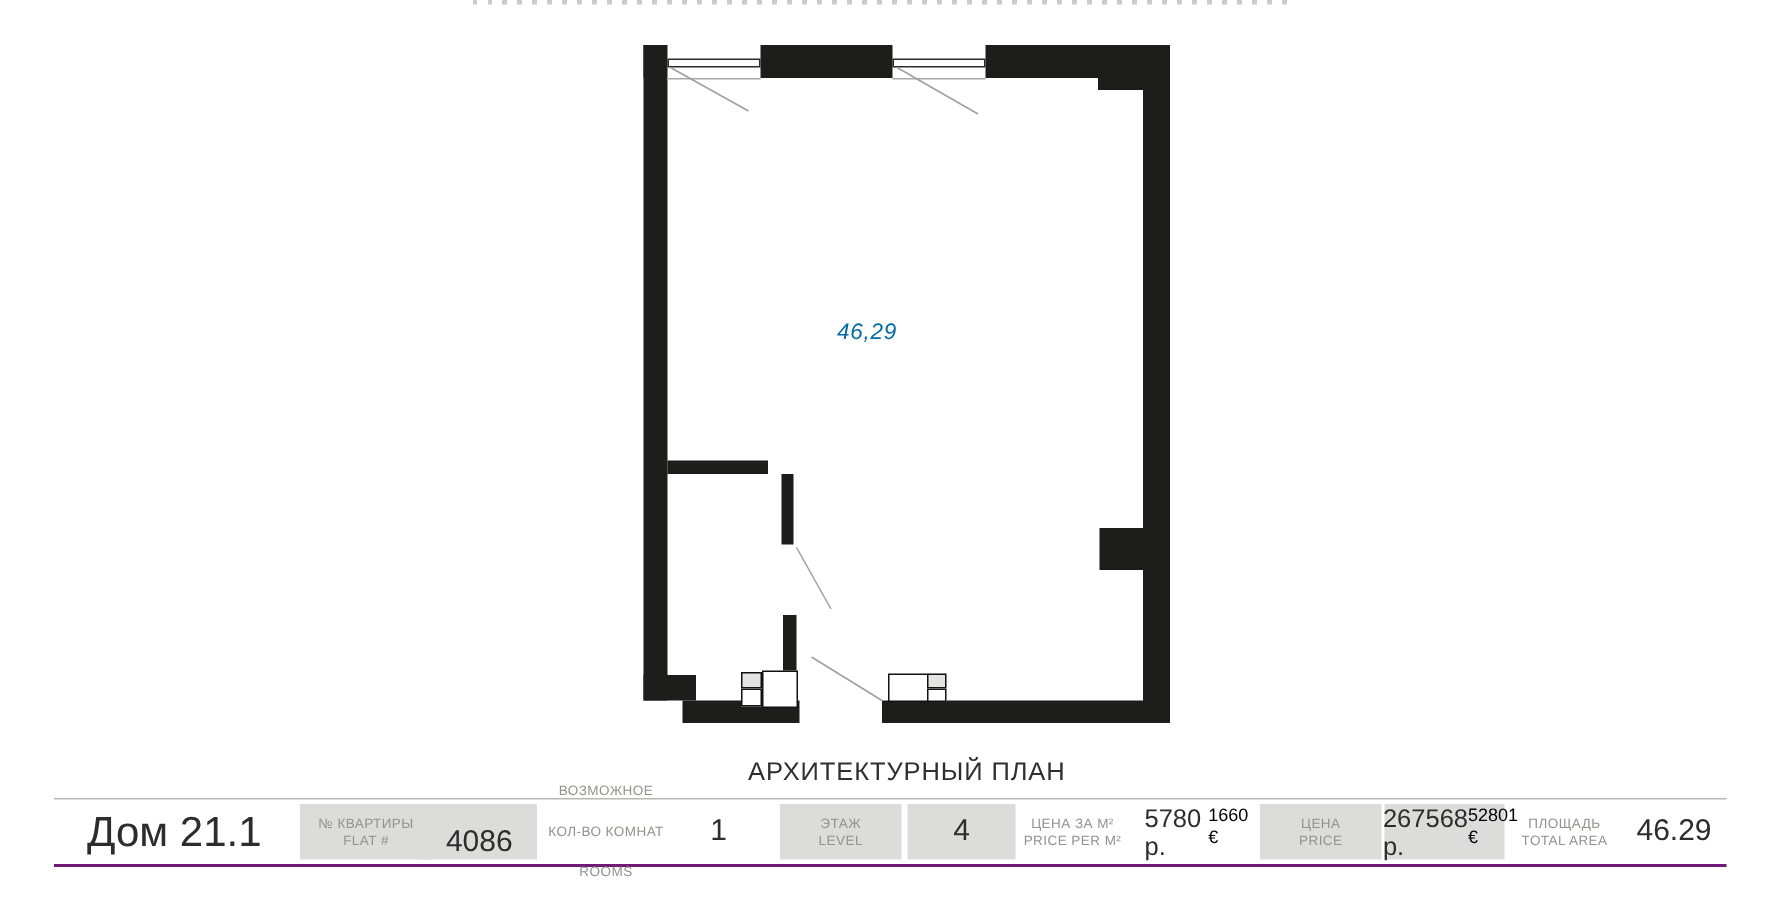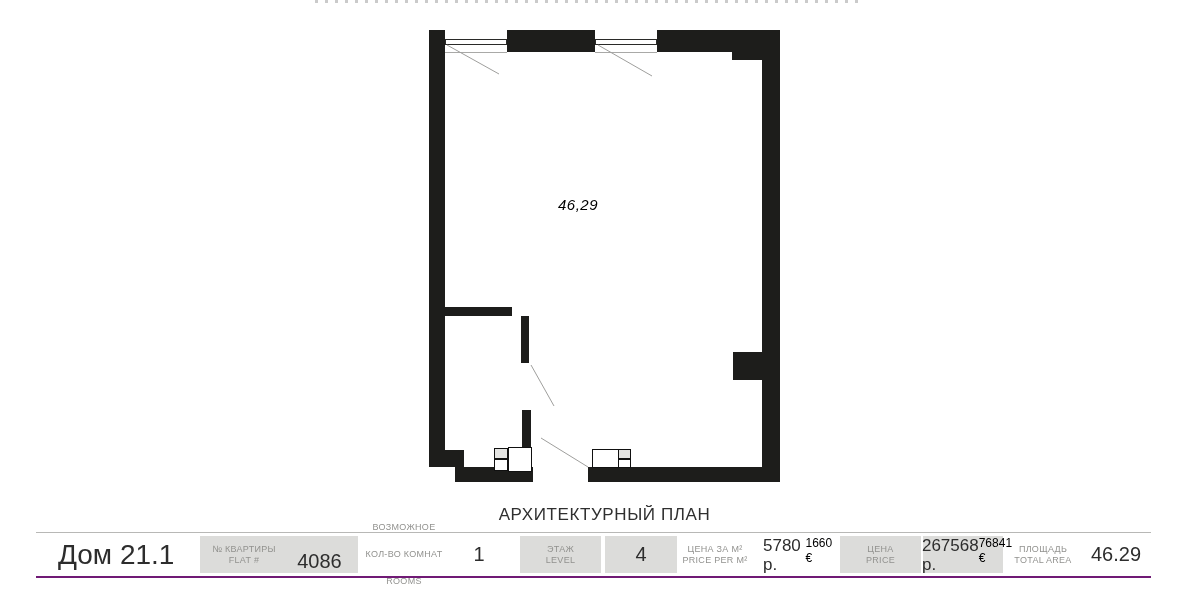--- a/index.html
+++ b/index.html
@@ -36,22 +36,22 @@
   .fix{position:absolute;background:#ffffff;border:1.5px solid #111;box-sizing:border-box;}
   .fix.gray{background:#e4e4e2;}
   .fx-a{left:65px;top:418px;width:14px;height:11px;}
   .fx-b{left:65px;top:429px;width:14px;height:12px;}
   .fx-c{left:79px;top:417px;width:24px;height:25px;}
   .fx-d{left:163px;top:419px;width:27px;height:19px;}
   .fx-e{left:189px;top:419px;width:13px;height:10px;}
   .fx-f{left:189px;top:429px;width:13px;height:9px;}
   .diag{position:absolute;left:0;top:0;}
   .area-label{
-    position:absolute;left:129px;top:166px;font-style:italic;font-size:15px;
-    letter-spacing:.5px;color:#000000;
+    position:absolute;left:129px;top:183px;font-style:italic;font-size:15px;
+    letter-spacing:.5px;color:#0369a1;
   }
   .plan-caption{
     position:absolute;left:429px;top:505px;width:351px;text-align:center;
     font-size:17px;letter-spacing:.6px;color:#2f2f2f;
   }
   
   .bar{
     position:absolute;left:36px;top:532px;width:1115px;height:43px;
     border-top:1px solid #b8b8b6;border-bottom:2px solid #701a75;
   }
@@ -162,21 +162,21 @@
     <span class="rub">5780 р.</span>
     <span class="eur">1660 €</span>
   </div>
 
   <div class="abs gbox f-price-lbl">
     <span class="lbl-line">ЦЕНА</span>
     <span class="lbl-line">PRICE</span>
   </div>
   <div class="abs gbox money f-price-val" style="align-items:flex-start;">
     <span class="rub">267568 р.</span>
-    <span class="eur">76841 €</span>
+    <span class="eur">52801 €</span>
   </div>
 
   <div class="abs lbl f-area-lbl">
     <span>ПЛОЩАДЬ</span>
     <span>TOTAL AREA</span>
   </div>
   <div class="abs bigval f-area-val">46.29</div>
 
 </div>
 

